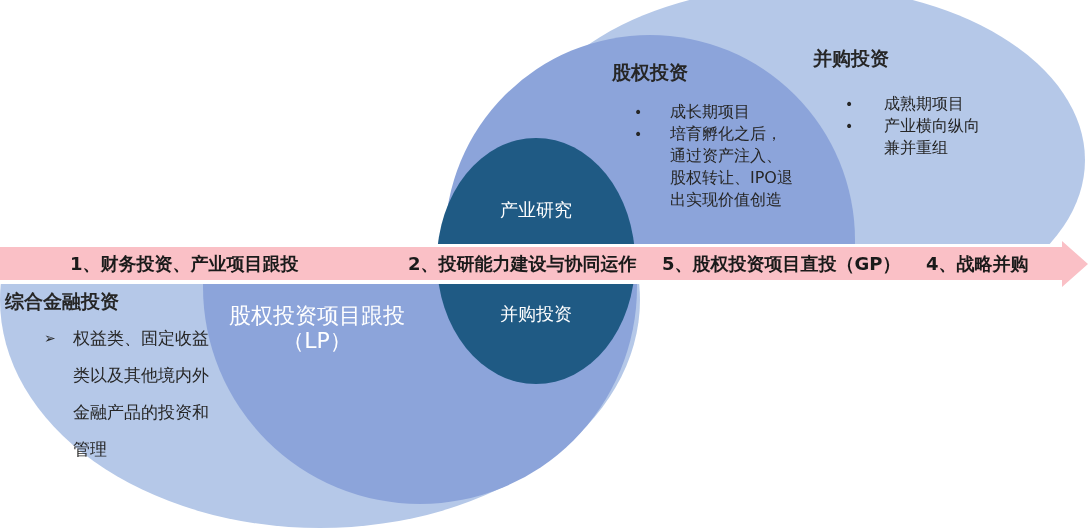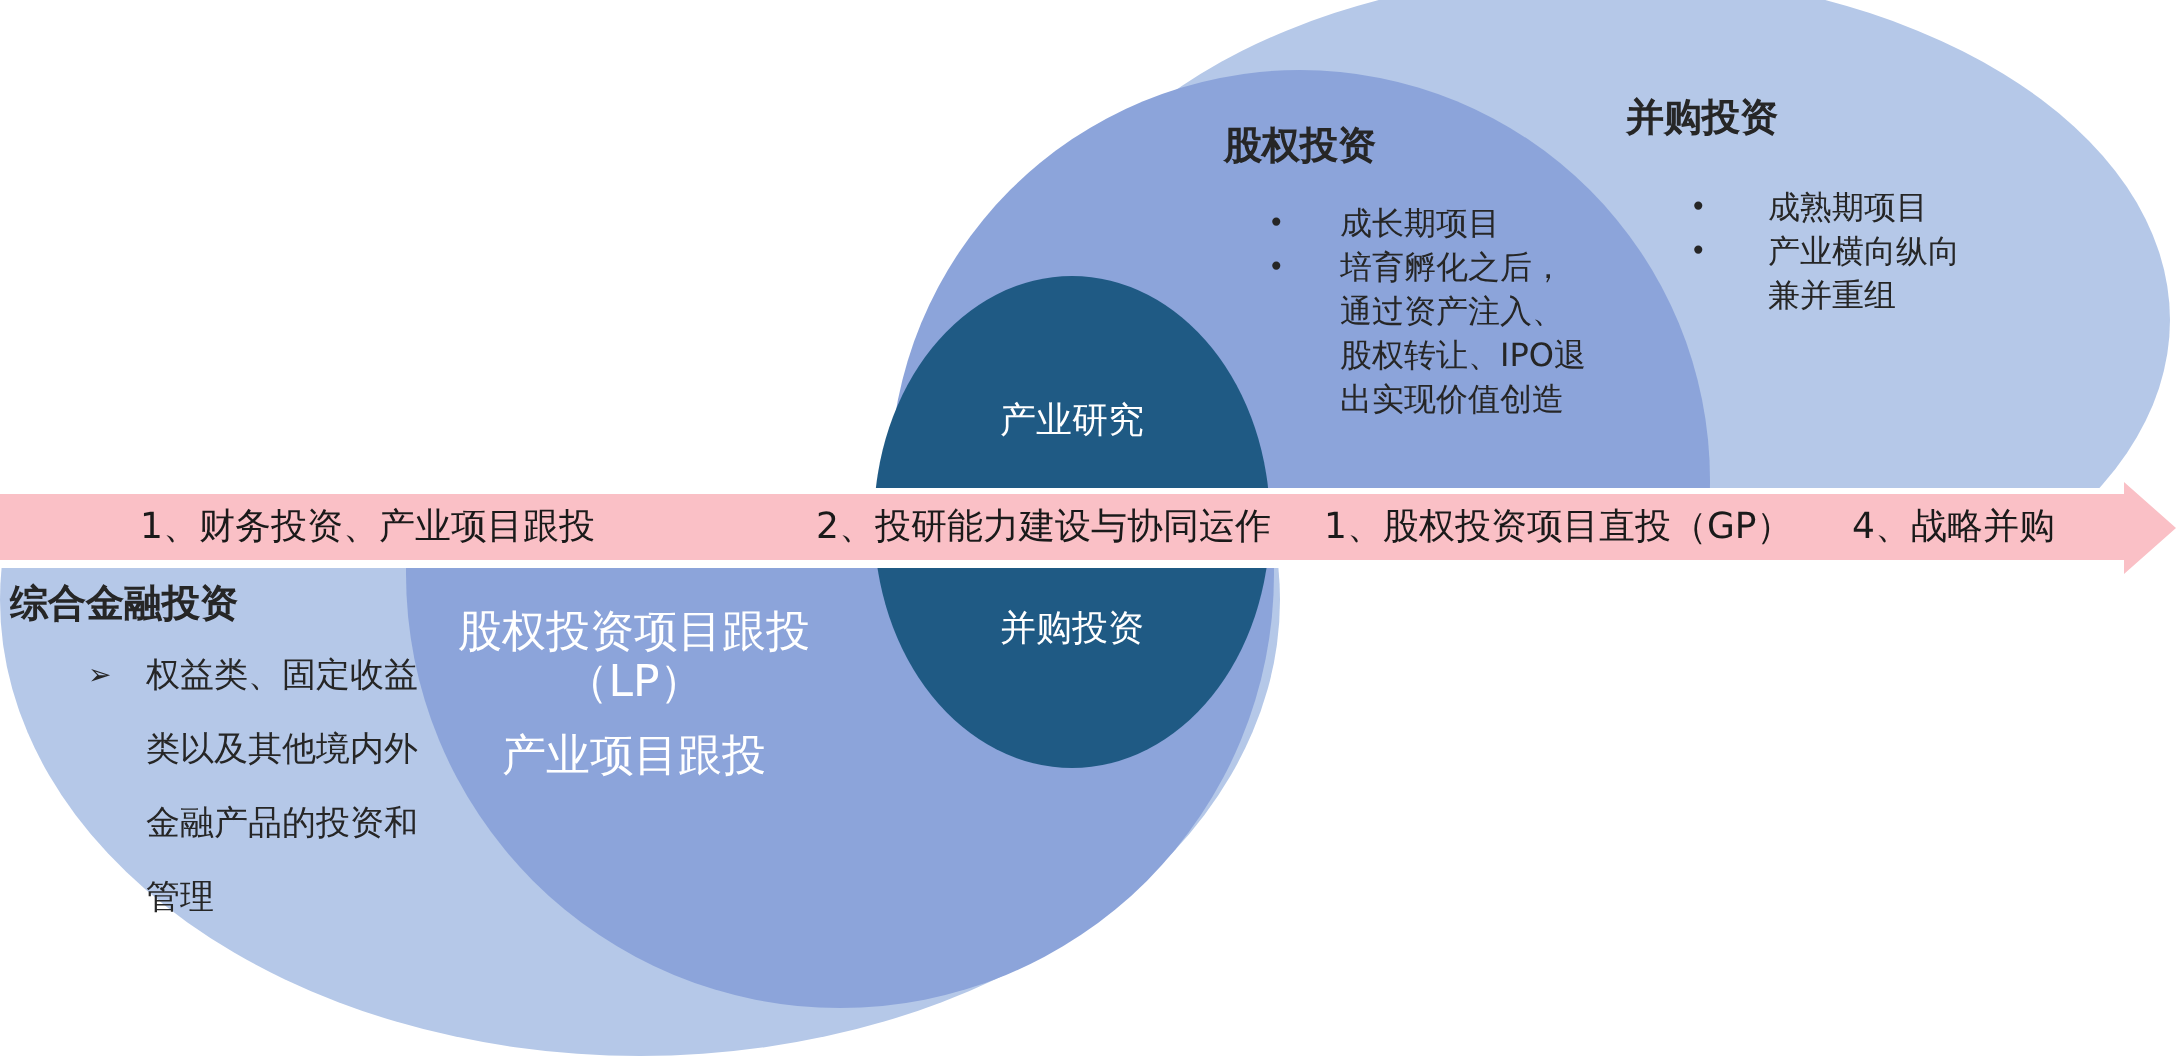--- a/index.html
+++ b/index.html
@@ -21,21 +21,21 @@
   .dark-top{left:437px;top:138px;width:198px;height:246px;}
   
   .light-bottom{left:0px;top:-212px;width:640px;height:456px;}
   .medium-bottom{left:203px;top:-214px;width:434px;height:434px;}
   .dark-bottom{left:437px;top:-146px;width:198px;height:246px;}
 
   
   #arrow-svg{position:absolute;left:0;top:238px;width:1090px;height:52px;display:block;}
   #arrow-svg polygon{fill:var(--pink,#FAC0C6);}
   .band-text{position:absolute;top:247px;height:30px;line-height:33px;
-    font-size:18px;font-weight:normal;color:var(--band-text,#1A1A1A);white-space:nowrap;}
+    font-size:18px;font-weight:bold;color:var(--band-text,#1A1A1A);white-space:nowrap;}
   .step1{left:70px;} .step2{left:408px;} .step3{left:662px;} .step4{left:926px;}
 
   
   .group-title{position:absolute;font-size:19px;font-weight:bold;color:var(--text-dark,#262626);white-space:nowrap;}
   #equity-title{left:612px;top:60px;}
   #ma-title{left:813px;top:46px;}
   #finance-title{left:5px;top:289px;}
 
   
   .bullets{position:absolute;font-size:16px;line-height:22px;color:var(--text-dark,#262626);}
@@ -77,21 +77,21 @@
     <div class="shape medium medium-bottom"></div>
     <div class="shape dark dark-bottom"></div>
   </div>
 
   <svg id="arrow-svg" viewBox="0 0 1090 52" xmlns="http://www.w3.org/2000/svg">
     <polygon points="0,9 1062,9 1062,3 1088,26 1062,49 1062,42 0,42"></polygon>
   </svg>
 
   <div class="band-text step1">1、财务投资、产业项目跟投</div>
   <div class="band-text step2">2、投研能力建设与协同运作</div>
-  <div class="band-text step3">1、股权投资项目直投（GP）</div>
+  <div class="band-text step3">5、股权投资项目直投（GP）</div>
   <div class="band-text step4">4、战略并购</div>
 
   <div class="group-title" id="equity-title">股权投资</div>
   <div class="bullets" id="equity-bullets">
     <div class="bullet-item">
       <span class="dot">•</span>
       <span class="btext">成长期项目</span>
     </div>
     <div class="bullet-item">
       <span class="dot">•</span>
@@ -117,15 +117,14 @@
   <div class="group-title" id="finance-title">综合金融投资</div>
   <div id="finance-list">
     <div class="bullet-item">
       <span class="dot">➢</span>
       <span class="btext">权益类、固定收益类以及其他境内外金融产品的投资和管理</span>
     </div>
   </div>
 
   <div class="follow-line" id="follow-line1">股权投资项目跟投</div>
   <div class="follow-line" id="follow-line2">（LP）</div>
-  <div class="follow-line" id="follow-line3">产业项目跟投</div>
 
 </div>
 
 </body></html>

